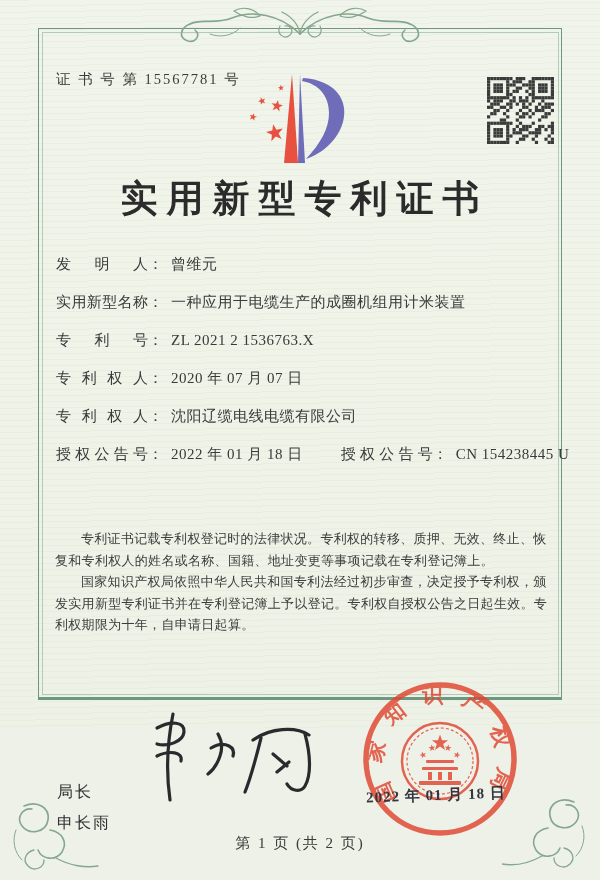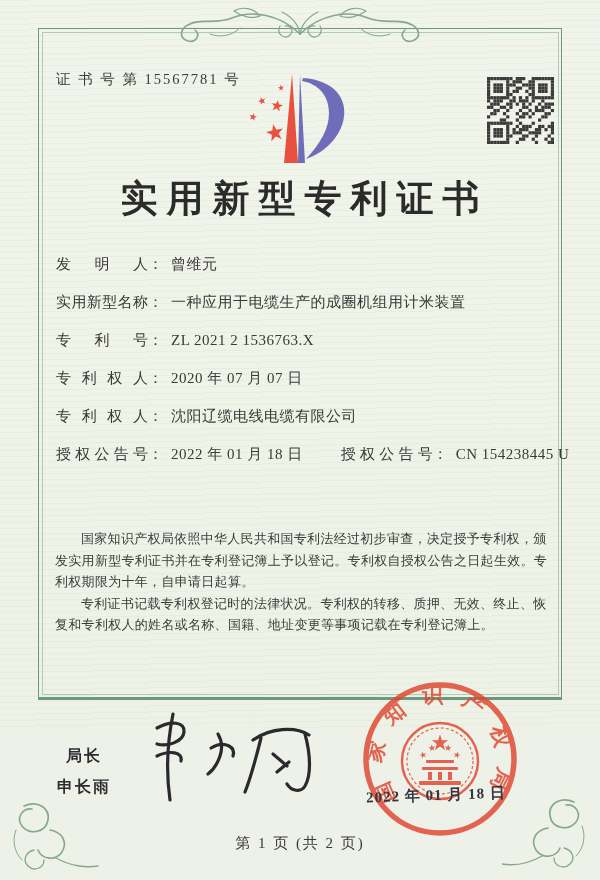--- a/index.html
+++ b/index.html
@@ -43,23 +43,23 @@
   }
   .colon{display:inline-block;}
   .fvalue{margin-left:8px;color:#3a3a3a;letter-spacing:0.5px;}
   .pair2{margin-left:38px;}
   .bodytext{
     position:absolute;left:55px;top:528px;right:50px;
     font-size:13px;line-height:21.5px;color:#3c3c3c;letter-spacing:0.3px;
   }
   .bodytext p{margin:0;text-indent:2em;}
   .issuer{
-    position:absolute;left:57px;top:740px;
+    position:absolute;left:57px;top:776px;
     font-family:"Liberation Sans","DejaVu Sans",sans-serif;
-    font-size:16px;font-weight:700;color:#2e2e32;letter-spacing:2px;line-height:31px;text-align:center;
+    font-size:16px;font-weight:400;color:#2e2e32;letter-spacing:2px;line-height:31px;
   }
   .sig{position:absolute;left:115px;top:700px;z-index:3;}
   .seal{position:absolute;left:355px;top:674px;z-index:4;}
   .sealdate{
     position:absolute;left:360px;top:786px;width:152px;z-index:5;
     text-align:center;font-size:15px;font-weight:700;color:#35353f;
     letter-spacing:1px;transform:rotate(-2deg);
   }
   .pagefoot{
     position:absolute;left:0;right:0;top:834px;text-align:center;
@@ -372,22 +372,22 @@
     </div>
     <div class="frow">
       <span class="flabel">专利权人</span><span class="colon">：</span><span class="fvalue">沈阳辽缆电线电缆有限公司</span>
     </div>
     <div class="frow">
       <span class="flabel">授权公告号</span><span class="colon">：</span><span class="fvalue">2022 年 01 月 18 日</span><span class="flabel pair2">授权公告号</span><span class="colon">：</span><span class="fvalue">CN 154238445 U</span>
     </div>
   </div>
 
   <div class="bodytext">
+    <p>专利证书记载专利权登记时的法律状况。专利权的转移、质押、无效、终止、恢复和专利权人的姓名或名称、国籍、地址变更等事项记载在专利登记簿上。</p>
     <p>国家知识产权局依照中华人民共和国专利法经过初步审查，决定授予专利权，颁发实用新型专利证书并在专利登记簿上予以登记。专利权自授权公告之日起生效。专利权期限为十年，自申请日起算。</p>
-    <p>专利证书记载专利权登记时的法律状况。专利权的转移、质押、无效、终止、恢复和专利权人的姓名或名称、国籍、地址变更等事项记载在专利登记簿上。</p>
   </div>
 
   <div class="issuer">
     <div>局长</div>
     <div>申长雨</div>
   </div>
 
   <svg class="sig" width="215" height="108" viewBox="0 0 215 108">
     <g fill="none" stroke="#2a2a2e" stroke-width="3.2" stroke-linecap="round">
       <path d="M58,14 C54,34 50,66 55,100"></path>

